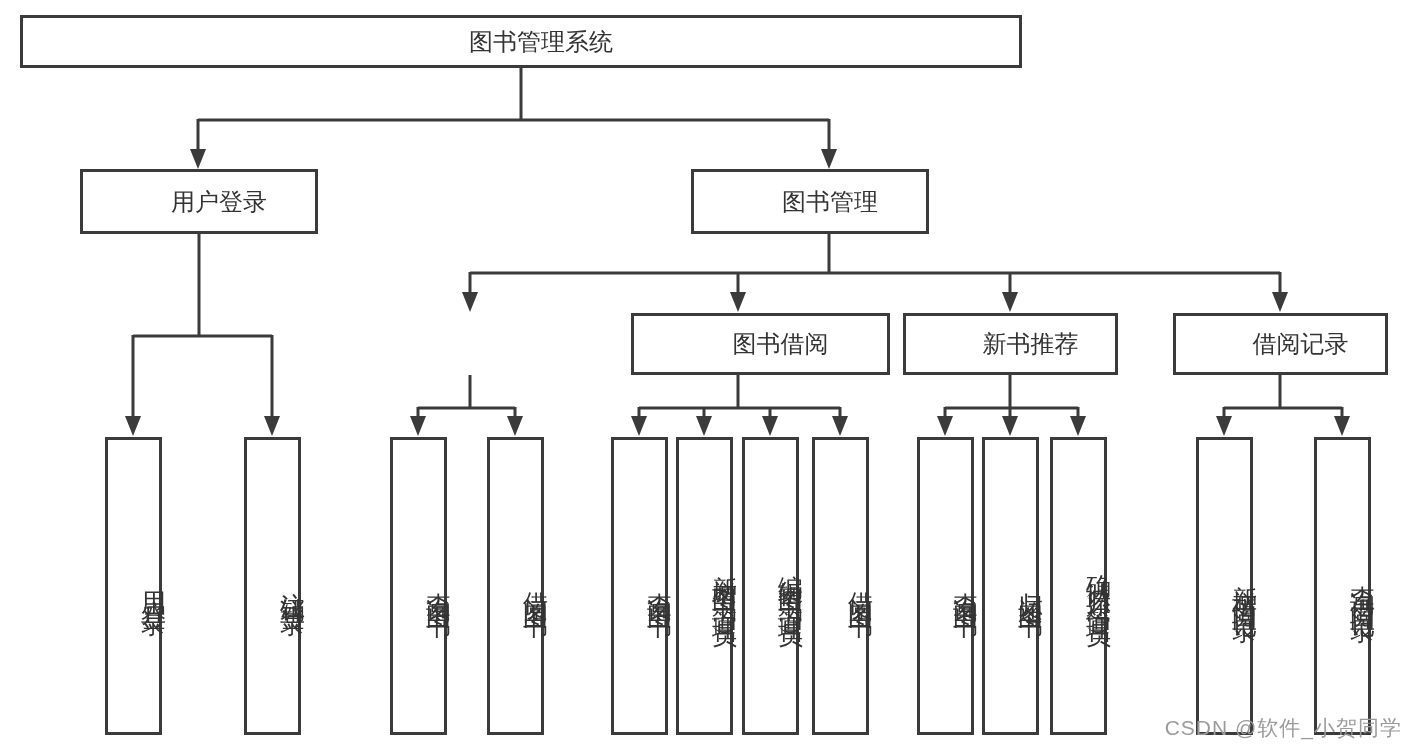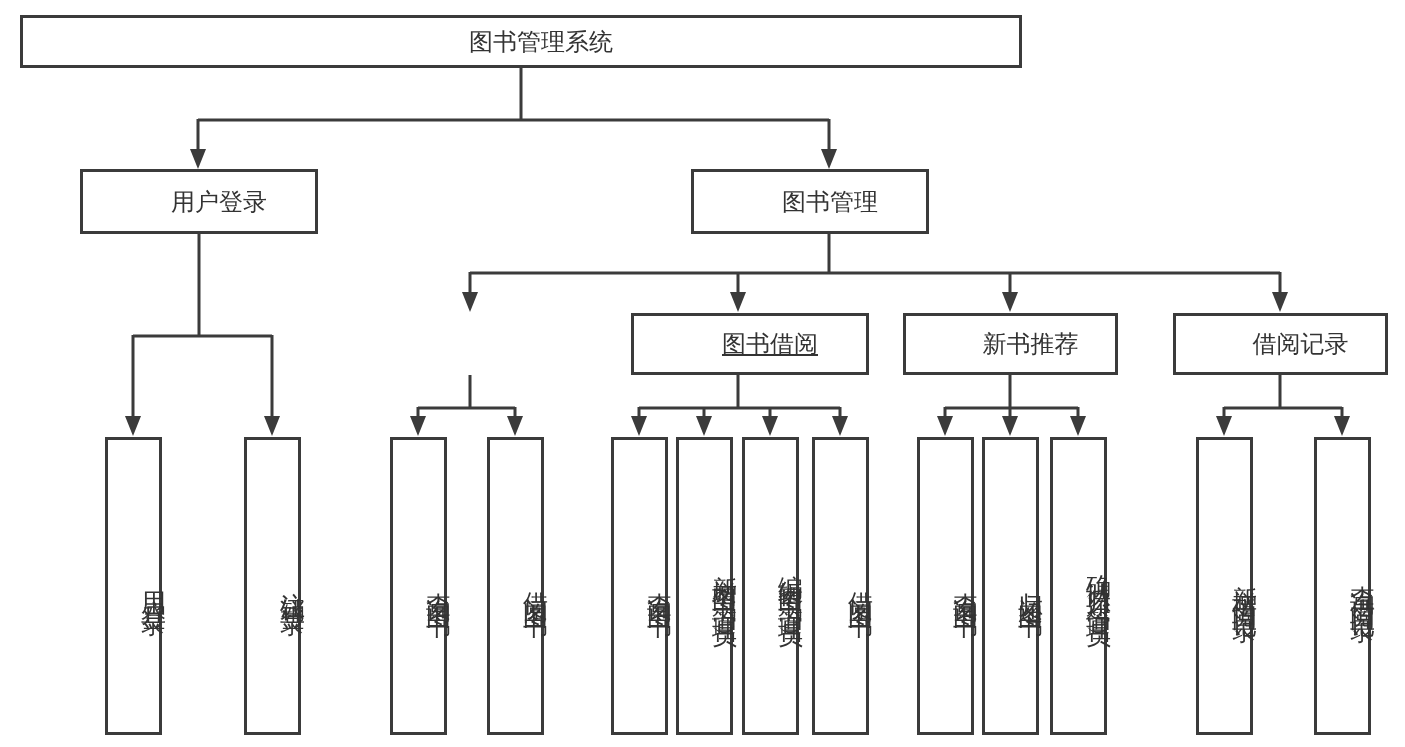--- a/index.html
+++ b/index.html
@@ -103,21 +103,21 @@
 
     <polygon points="1216,416 1232,416 1224,436"></polygon>
     <polygon points="1334,416 1350,416 1342,436"></polygon>
   </svg>
 
   <div class="box" style="left:20px;top:15px;width:1002px;height:53px;">图书管理系统</div>
 
   <div class="box" style="left:80px;top:169px;width:238px;height:65px;">用户登录</div>
   <div class="box" style="left:691px;top:169px;width:238px;height:65px;">图书管理</div>
 
-  <div class="box" style="left:631px;top:313px;width:238px;height:62px;text-decoration:underline;">图书借阅</div>
+  <div class="box" style="left:631px;top:313px;width:259px;height:62px;">图书借阅</div>
   <div class="box" style="left:903px;top:313px;width:215px;height:62px;">新书推荐</div>
   <div class="box" style="left:1173px;top:313px;width:215px;height:62px;">借阅记录</div>
 
   <div class="box vertical" style="left:105px;top:437px;width:57px;height:298px;">用户登录</div>
   <div class="box vertical" style="left:244px;top:437px;width:57px;height:298px;">注销登录</div>
 
   <div class="box vertical" style="left:390px;top:437px;width:57px;height:298px;">查询图书</div>
   <div class="box vertical" style="left:487px;top:437px;width:57px;height:298px;">借阅图书</div>
 
   <div class="box vertical" style="left:611px;top:437px;width:57px;height:298px;">查询图书</div>
@@ -125,14 +125,15 @@
   <div class="box vertical" style="left:742px;top:437px;width:57px;height:298px;">编辑图书（管理员）</div>
   <div class="box vertical" style="left:812px;top:437px;width:57px;height:298px;">借阅图书</div>
 
   <div class="box vertical" style="left:917px;top:437px;width:57px;height:298px;">查询图书</div>
   <div class="box vertical" style="left:982px;top:437px;width:57px;height:298px;">归还图书</div>
   <div class="box vertical" style="left:1050px;top:437px;width:57px;height:298px;">确认归还（管理员）</div>
 
   <div class="box vertical" style="left:1196px;top:437px;width:57px;height:298px;">新增借阅记录</div>
   <div class="box vertical" style="left:1314px;top:437px;width:57px;height:298px;">查询借阅记录</div>
 
+  <div class="watermark">CSDN @软件_小贺同学</div>
 
 </div>
 
 </body></html>

